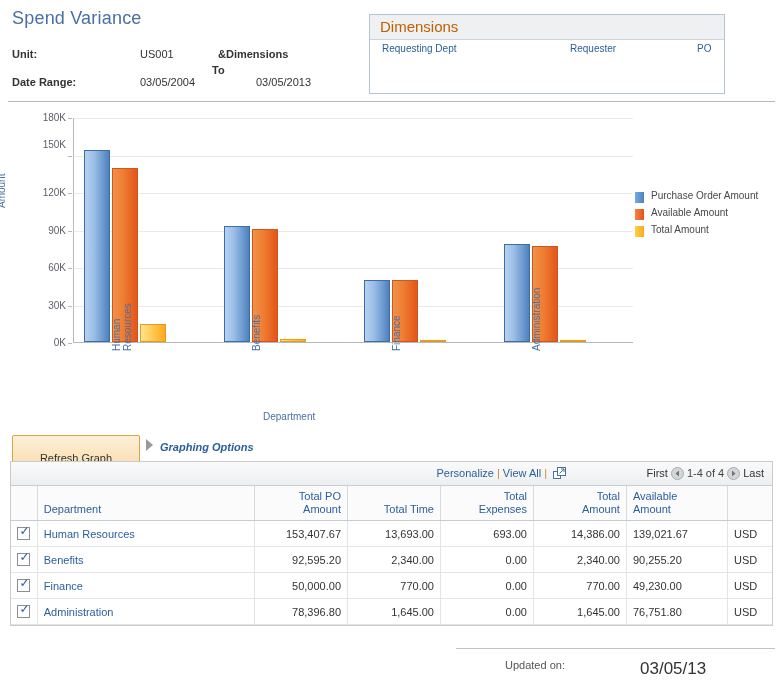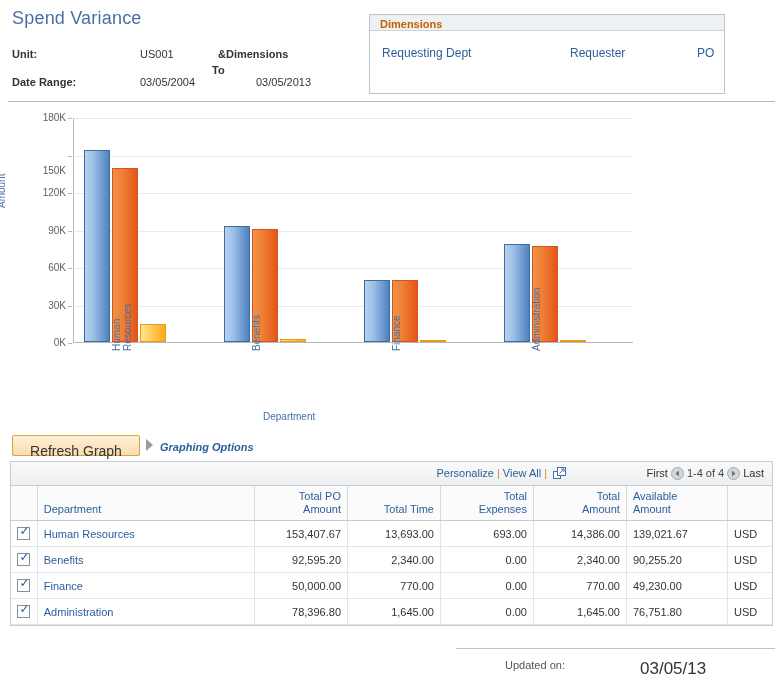--- a/index.html
+++ b/index.html
@@ -38,27 +38,27 @@
     position: absolute; left: 8px; top: 101px; width: 767px; height: 1px;
     background: #b9b9b9;
   }
 
   
   #dimensions-panel {
     position: absolute; left: 369px; top: 14px; width: 356px; height: 80px;
     border: 1px solid #b7c4d2; background: #ffffff;
   }
   #dimensions-panel-header {
-    height: 16px; background: #eef0f2; border-bottom: 1px solid #ccd3da;
-    color: #c06000; font-size: 11px; padding: 3px 0 0 10px; font-weight: bold;
+    height: 25px; background: #eef0f2; border-bottom: 1px solid #ccd3da;
+    color: #c06000; font-size: 15px; padding: 3px 0 0 10px;
   }
   .dim-row { position: relative; height: 28px; }
   .dim-link {
-    position: absolute; color: #2b5e9c; font-size: 12px;
-    text-decoration: none; cursor: pointer; top: 15px;
+    position: absolute; color: #2b5e9c; font-size: 10px;
+    text-decoration: none; cursor: pointer; top: 3px;
   }
   .dim-c1 { left: 12px; }
   .dim-c2 { left: 200px; }
   .dim-c3 { left: 327px; }
 
   
   #chart-area {
     position: absolute; left: 8px; top: 108px; width: 767px; height: 320px;
   }
   #chart-plot {
@@ -117,22 +117,22 @@
   .legend-text {
     display: block; margin-left: 16px; font-size: 10px; color: #46484c;
     line-height: 11.5px;
   }
 
   
   #refresh-graph-button {
     position: absolute; left: 12px; top: 435px; width: 128px; height: 21px;
     background: linear-gradient(to bottom, #fdf0d8 0%, #f9dcae 100%);
     border: 1px solid #d9a441; border-radius: 2px;
-    font-family: "Liberation Sans", sans-serif; font-size: 14px; color: #333;
-    cursor: pointer; padding: 7px;
+    font-family: "Liberation Sans", sans-serif; font-size: 11px; color: #333;
+    cursor: pointer; padding: 16px;
   }
   #graphing-options-arrow {
     position: absolute; left: 146px; top: 439px;
     width: 0; height: 0;
     border-left: 7px solid #9a9a9a;
     border-top: 6px solid transparent;
     border-bottom: 6px solid transparent;
     cursor: pointer;
   }
   #graphing-options-link {
@@ -260,32 +260,46 @@
       <div class="bar bar-blue" title="Purchase Order Amount — Benefits: 92595.2" style="left: 150px; height: 115.744px;"></div>
       <div class="bar bar-orange" title="Available Amount — Benefits: 90255.2" style="left: 178px; height: 112.819px;"></div>
       <div class="bar bar-yellow" title="Total Amount — Benefits: 2340" style="left: 206px; height: 2.925px;"></div>
       <div class="bar bar-blue" title="Purchase Order Amount — Finance: 50000" style="left: 290px; height: 62.5px;"></div>
       <div class="bar bar-orange" title="Available Amount — Finance: 49230" style="left: 318px; height: 61.5375px;"></div>
       <div class="bar bar-yellow" title="Total Amount — Finance: 770" style="left: 346px; height: 2px;"></div>
       <div class="bar bar-blue" title="Purchase Order Amount — Administration: 78396.8" style="left: 430px; height: 97.996px;"></div>
       <div class="bar bar-orange" title="Available Amount — Administration: 76751.8" style="left: 458px; height: 95.9398px;"></div>
       <div class="bar bar-yellow" title="Total Amount — Administration: 1645" style="left: 486px; height: 2.05625px;"></div>
     </div>
+  <div id="chart-legend">
+      <div class="legend-row">
+        <span class="legend-swatch" style="background: linear-gradient(to right, rgb(119, 169, 229) 0%, rgb(79, 129, 189) 100%);"></span>
+        <span class="legend-text">Purchase Order Amount</span>
+      </div>
+      <div class="legend-row">
+        <span class="legend-swatch" style="background: linear-gradient(to right, rgb(255, 126, 66) 0%, rgb(226, 86, 26) 100%);"></span>
+        <span class="legend-text">Available Amount</span>
+      </div>
+      <div class="legend-row">
+        <span class="legend-swatch" style="background: linear-gradient(to right, rgb(255, 208, 70) 0%, rgb(255, 168, 30) 100%);"></span>
+        <span class="legend-text">Total Amount</span>
+      </div>
+    </div>
   <div id="x-axis-title">Department</div>
 <div class="ytick" style="top: 229px;">0K</div>
     <div class="ytick-mark" style="top: 235px;"></div>
     <div class="ytick" style="top: 191.5px;">30K</div>
     <div class="ytick-mark" style="top: 197.5px;"></div>
     <div class="ytick" style="top: 154px;">60K</div>
     <div class="ytick-mark" style="top: 160px;"></div>
     <div class="ytick" style="top: 116.5px;">90K</div>
     <div class="ytick-mark" style="top: 122.5px;"></div>
     <div class="ytick" style="top: 79px;">120K</div>
     <div class="ytick-mark" style="top: 85px;"></div>
-    <div class="ytick" style="top: 57px;">150K</div>
+    <div class="ytick" style="top: 31px;">150K</div>
     <div class="ytick-mark" style="top: 47.5px;"></div>
     <div class="ytick" style="top: 4px;">180K</div>
     <div class="ytick-mark" style="top: 10px;"></div>
     <div class="xlabel" style="left: 103px; top: 243px;">Human
 Resources</div>
     <div class="xlabel" style="left: 243px; top: 243px;">Benefits</div>
     <div class="xlabel" style="left: 383px; top: 243px;">Finance</div>
     <div class="xlabel" style="left: 523px; top: 243px;">Administration</div>
   </div>
 

